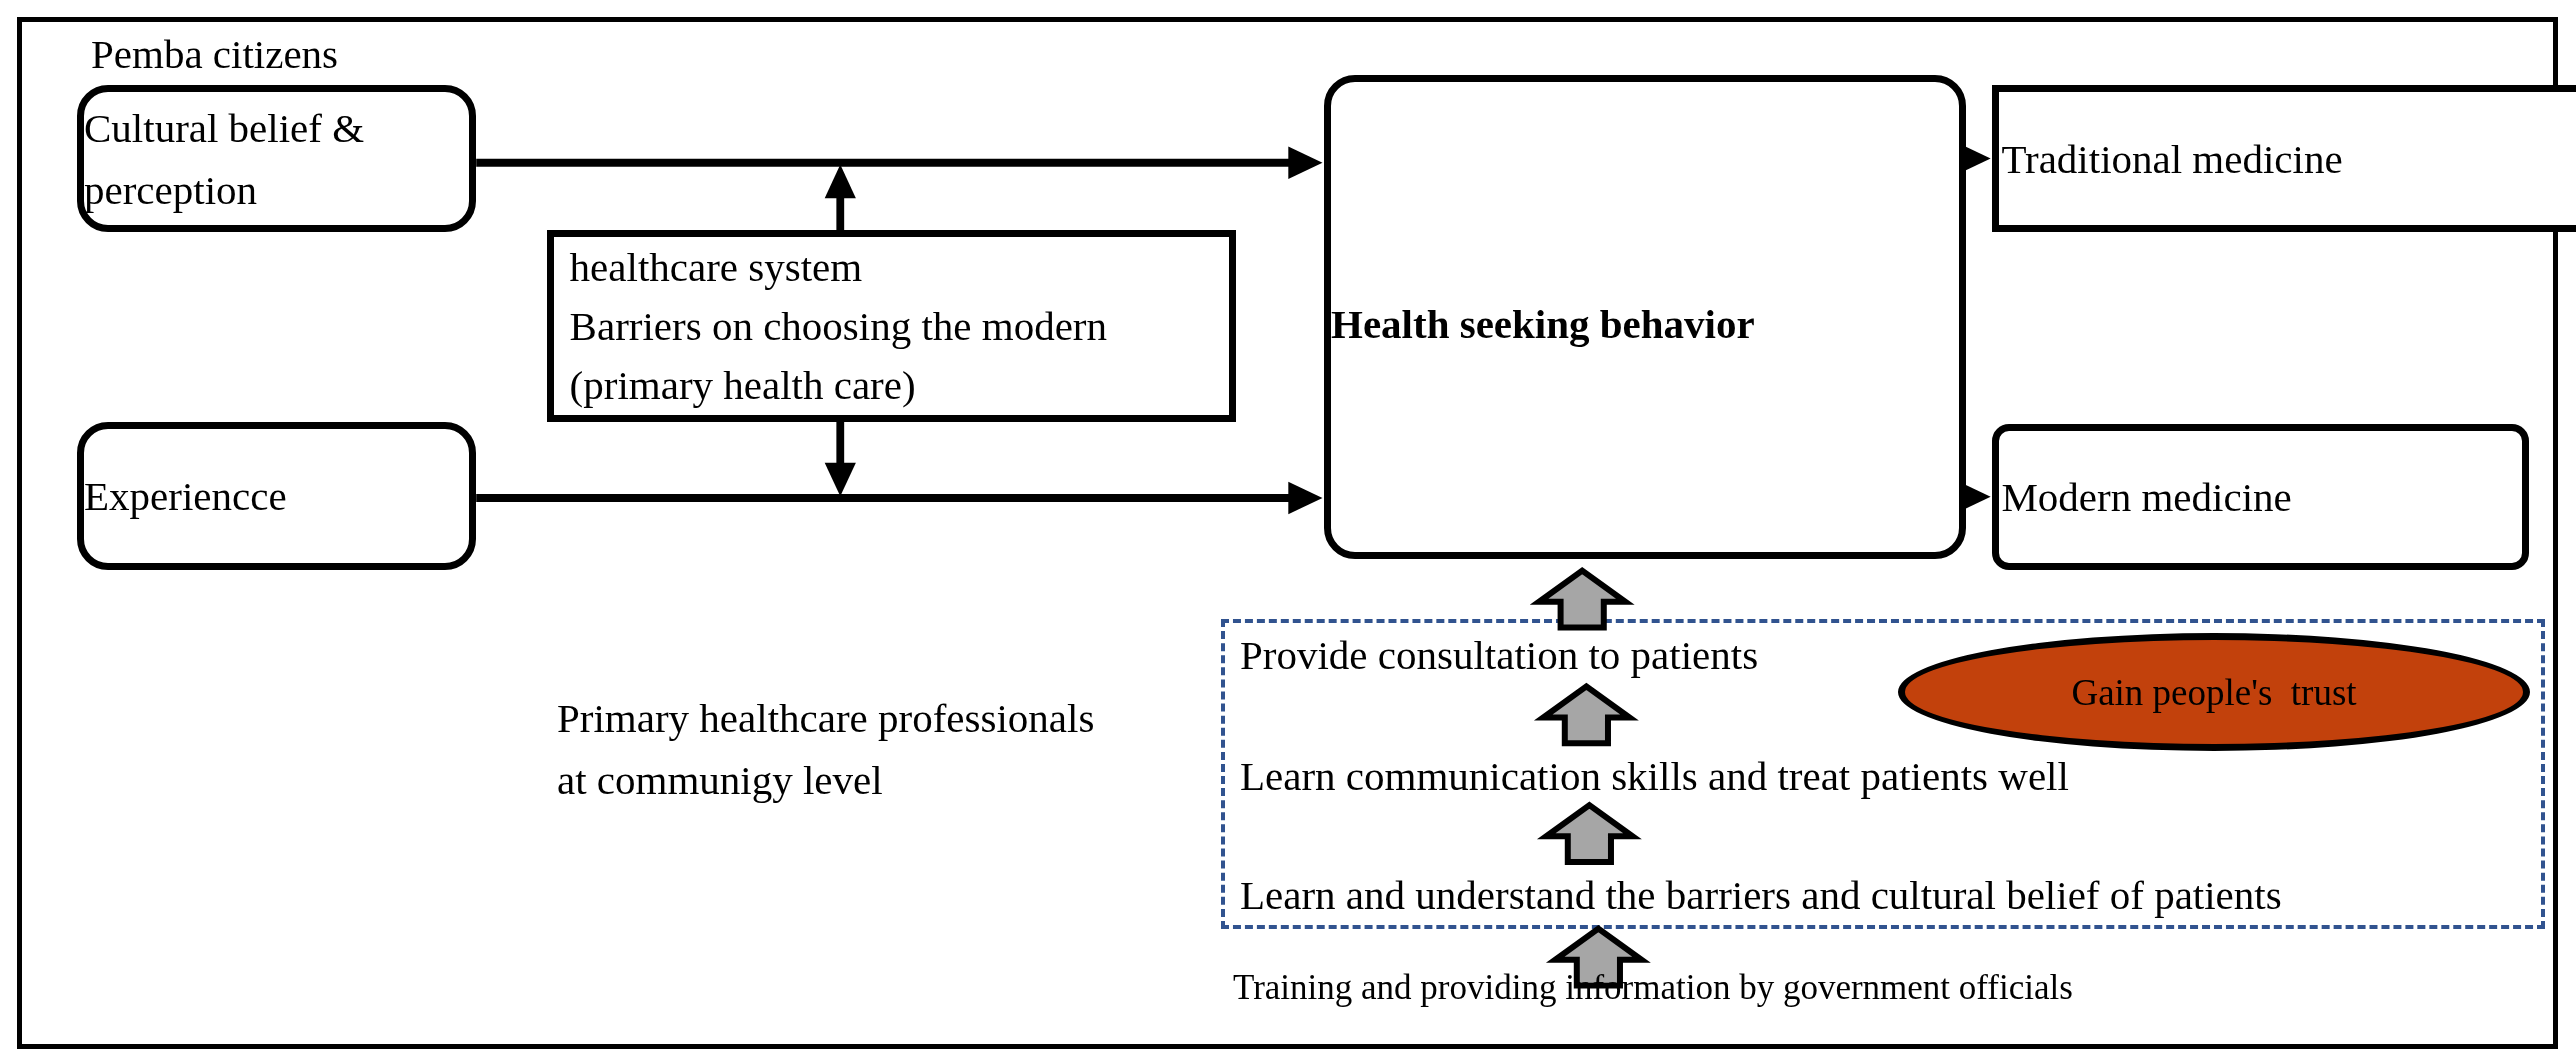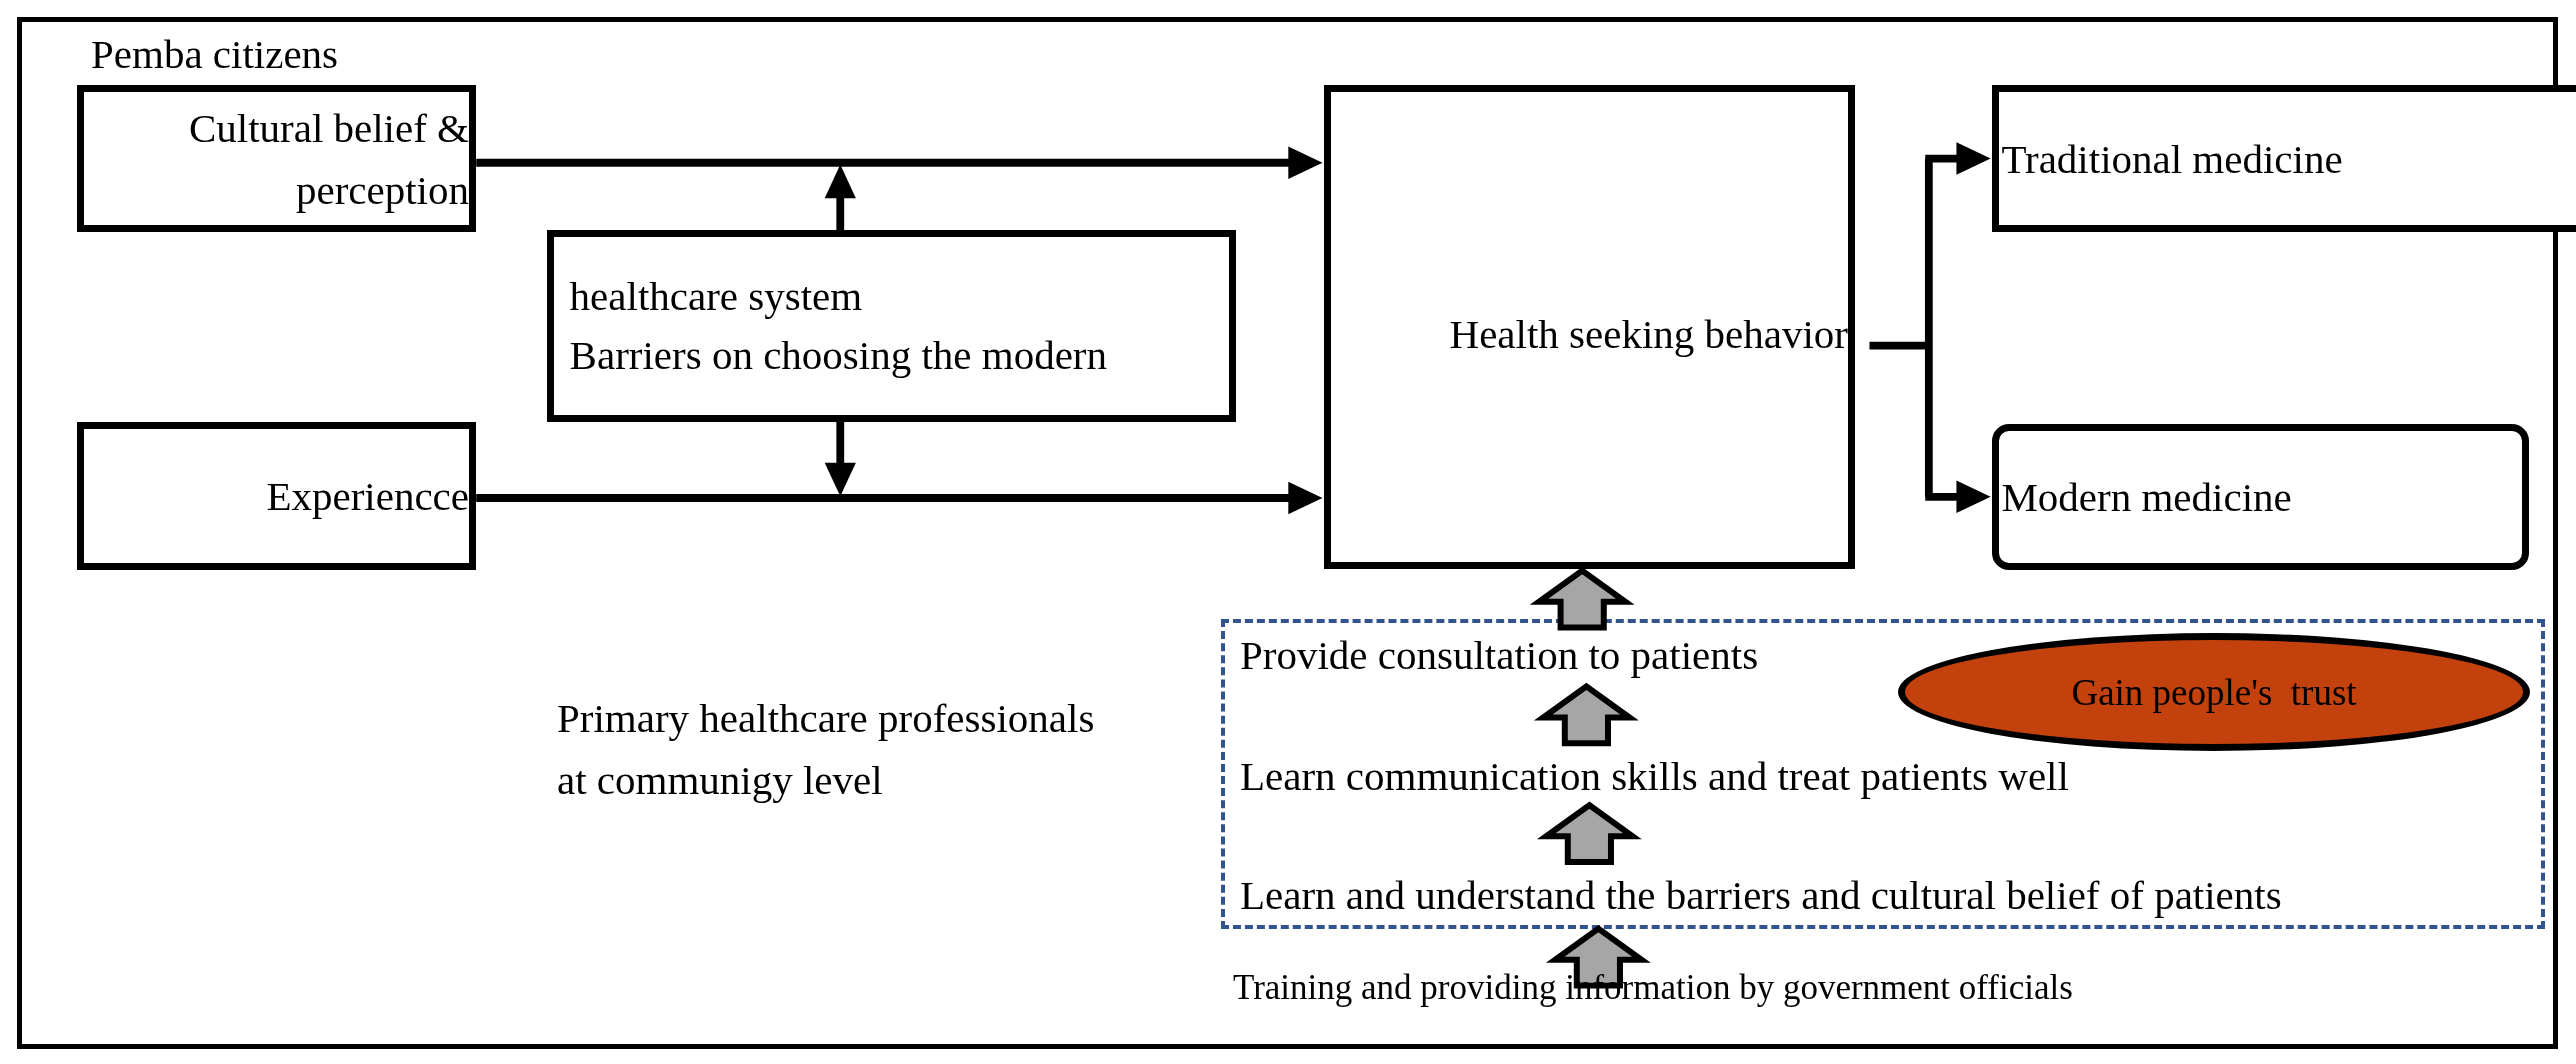--- a/index.html
+++ b/index.html
@@ -22,28 +22,28 @@
   .dashed-panel{position:absolute;left:1221px;top:619px;width:1324px;height:310px;border:4.8px dashed var(--dash-color);background:transparent;}
 
   
   svg.wires{position:absolute;left:0;top:0;width:2576px;height:1065px;}
   .wire{stroke:var(--line-color);stroke-width:13;fill:none;}
   .head{fill:var(--line-color);stroke:none;}
   .block-arrow{fill:var(--arrow-fill);stroke:var(--line-color);stroke-width:10;}
 
   
   .box{position:absolute;border:7.2px solid #000;background:#fff;display:flex;flex-direction:column;justify-content:center;font-size:41px;line-height:62px;}
-  .box.center{align-items:flex-end;text-align:center;}
+  .box.center{align-items:flex-start;text-align:center;border-radius:31px;}
   .box.left{align-items:flex-start;text-align:left;}
   .box span{white-space:nowrap;}
 
   .box-cultural{left:77px;top:85px;width:399px;height:147px;}
   .box-barriers{left:547px;top:230px;width:689px;height:192px;padding-left:15.6px;line-height:59px;}
   .box-experience{left:77px;top:422px;width:399px;height:148px;}
-  .box-health{left:1324px;top:85px;width:531px;height:484px;padding-top:13px;}
+  .box-health{left:1324px;top:75px;width:642px;height:484px;padding-top:13px;font-weight:bold;}
   .box-traditional{left:1992px;top:85px;width:604px;height:147px;padding-left:2.4px;}
   .box-modern{left:1992px;top:424px;width:537px;height:146px;padding-left:2.4px;border-radius:17px;}
 
   
   .step{position:absolute;left:1240px;font-size:41px;line-height:49px;white-space:nowrap;}
   .step-top{top:631px;}
   .step-middle{top:752px;}
   .step-bottom{top:871px;}
 
   
@@ -94,20 +94,21 @@
   </svg>
 
   <div class="box center box-cultural">
     <span>Cultural belief &amp;</span>
     <span>perception</span>
   </div>
 
   <div class="box left box-barriers">
     <span>healthcare system</span>
     <span>Barriers on choosing the modern</span>
+    <span>(primary health care)</span>
   </div>
 
   <div class="box center box-experience">
     <span>Experiencce</span>
   </div>
 
   <div class="box center box-health">
     <span>Health seeking behavior</span>
   </div>
 

